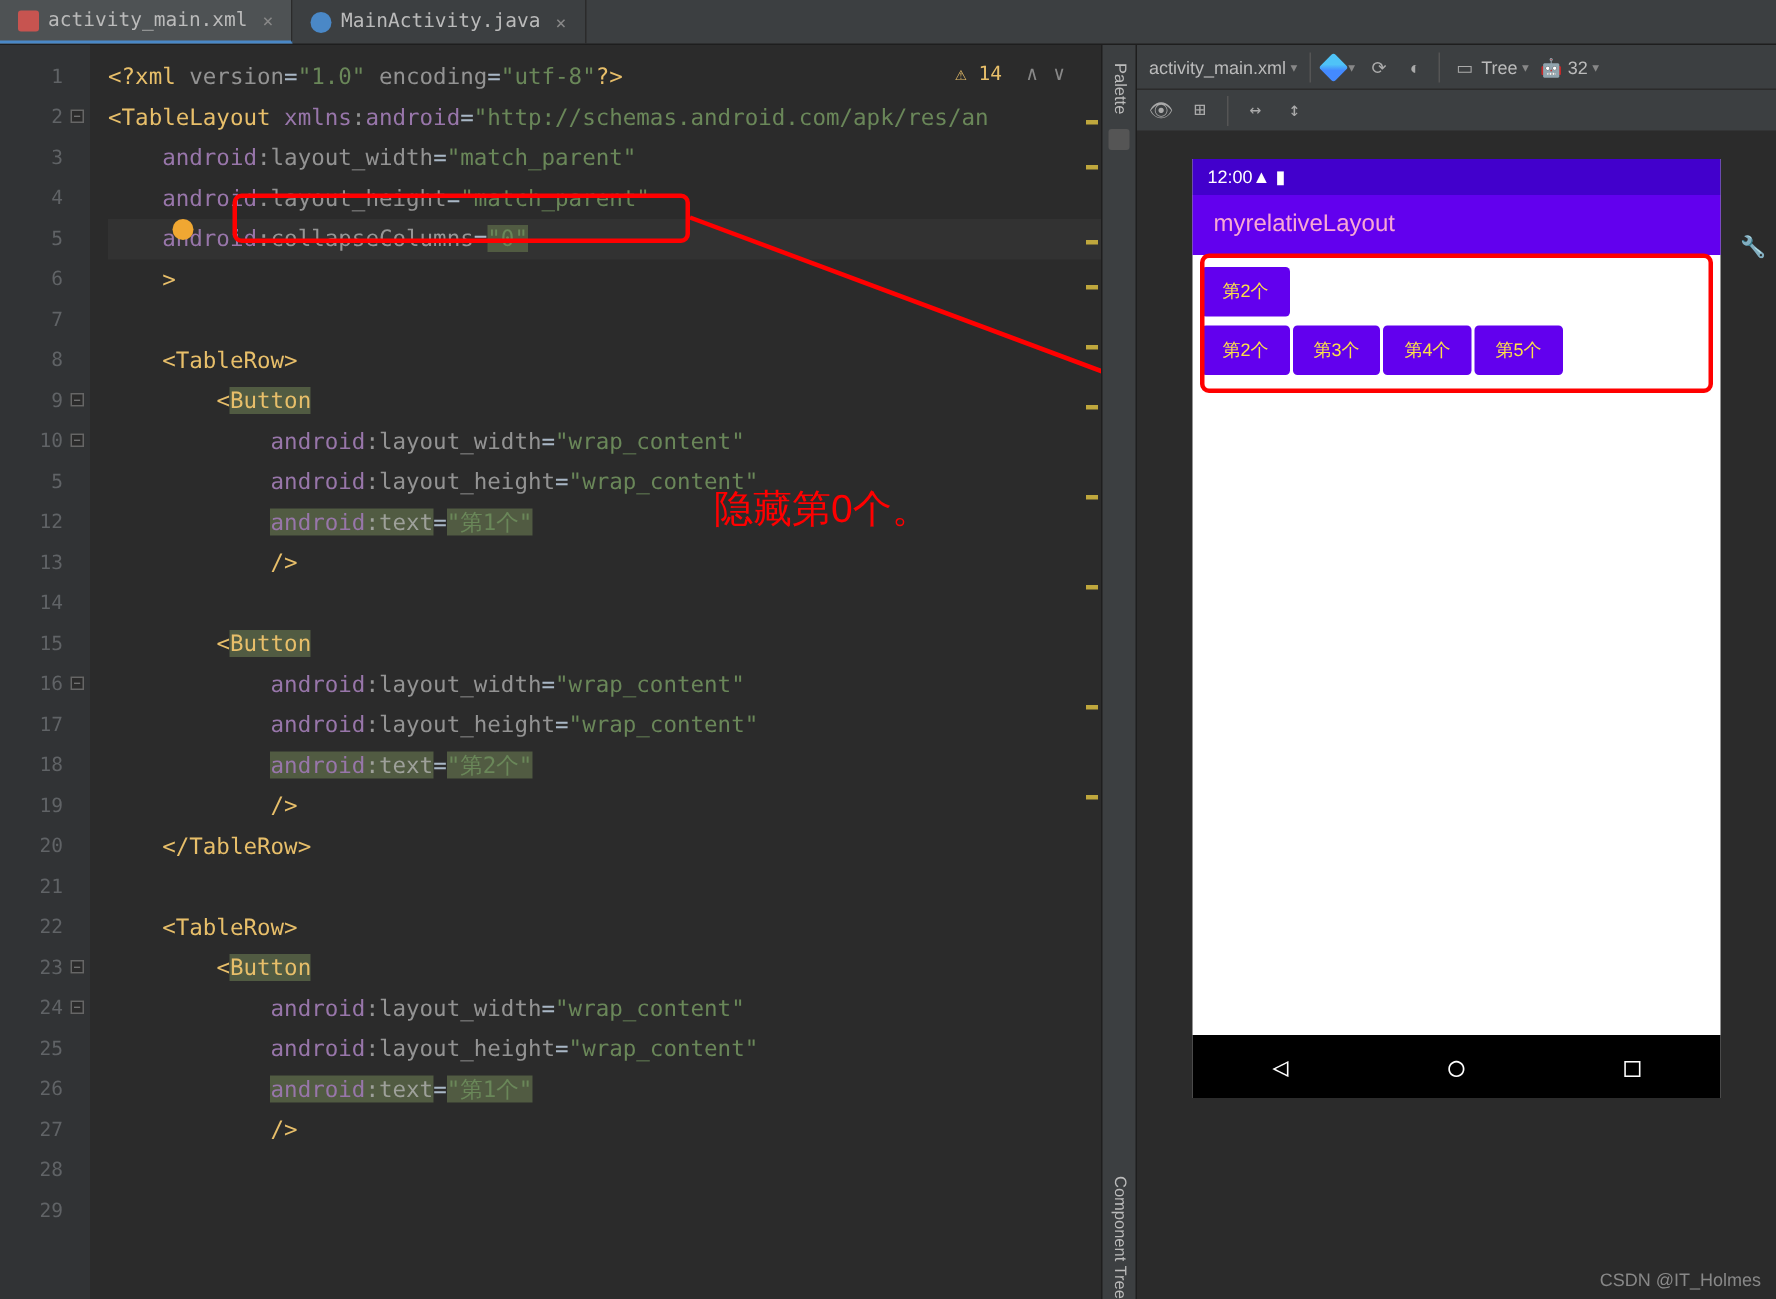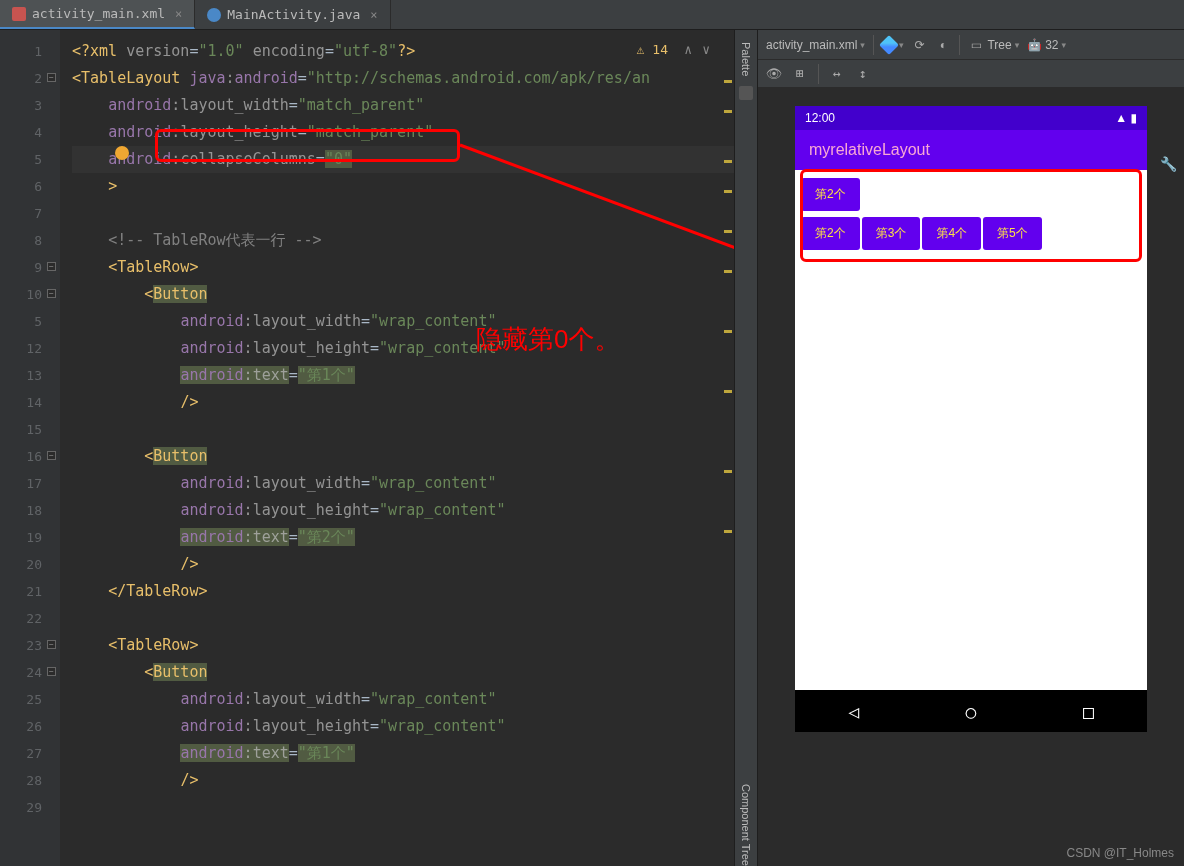--- a/index.html
+++ b/index.html
@@ -212,21 +212,20 @@
   height: 626px;
   background: #fff;
   position: relative;
   margin: 0 auto;
 }
 .status-bar {
   height: 24px;
   background: #4200cc;
   display: flex;
   align-items: center;
-  justify-content: space-between;
   padding: 0 10px;
   color: #fff;
   font-size: 12px;
   font-family: sans-serif;
 }
 .app-bar {
   height: 40px;
   background: #6200ee;
   display: flex;
   align-items: center;
@@ -352,27 +351,26 @@
       <div class="gutter-line"><span>28</span></div>
       <div class="gutter-line"><span>29</span></div>
     </div>
 
     <div class="code-area">
       <span class="warn-badge"><span>⚠</span> <span>14</span></span>
       <span class="nav-up">∧</span>
       <span class="nav-down">∨</span>
 
       <div class="code-line"><span class="pi">&lt;?xml</span> <span class="attr">version</span>=<span class="str">"1.0"</span> <span class="attr">encoding</span>=<span class="str">"utf-8"</span><span class="pi">?&gt;</span></div>
-      <div class="code-line"><span class="kw">&lt;<span>TableLayout</span></span> <span class="ns">java</span><span class="attr">:</span><span class="ns">android</span>=<span class="str">"http://schemas.android.com/apk/res/an</span></div>
+      <div class="code-line"><span class="kw">&lt;<span>TableLayout</span></span> <span class="ns">xmlns</span><span class="attr">:</span><span class="ns">android</span>=<span class="str">"http://schemas.android.com/apk/res/an</span></div>
       <div class="code-line">    <span class="ns">android</span><span class="attr">:</span><span class="attr">layout_width</span>=<span class="str">"match_parent"</span></div>
       <div class="code-line">    <span class="ns">android</span><span class="attr">:</span><span class="attr">layout_height</span>=<span class="str">"match_parent"</span></div>
       <div class="code-line cursor-line">    <span class="ns">android</span><span class="attr">:</span><span class="attr">collapseColumns</span>=<span class="str hl-attr">"0"</span></div>
       <div class="code-line">    <span class="kw">&gt;</span></div>
       <div class="code-line"></div>
-      <div class="code-line">    <span class="cmt">&lt;!-- TableRow代表一行 --&gt;</span></div>
       <div class="code-line">    <span class="kw">&lt;<span>TableRow</span>&gt;</span></div>
       <div class="code-line">        <span class="kw">&lt;<span class="hl-attr">Button</span></span></div>
       <div class="code-line">            <span class="ns">android</span><span class="attr">:</span><span class="attr">layout_width</span>=<span class="str">"wrap_content"</span></div>
       <div class="code-line">            <span class="ns">android</span><span class="attr">:</span><span class="attr">layout_height</span>=<span class="str">"wrap_content"</span></div>
       <div class="code-line">            <span class="hl-attr"><span class="ns">android</span><span class="attr">:</span><span class="attr">text</span></span>=<span class="str hl-attr">"第1个"</span></div>
       <div class="code-line">            <span class="kw">/&gt;</span></div>
       <div class="code-line"></div>
       <div class="code-line">        <span class="kw">&lt;<span class="hl-attr">Button</span></span></div>
       <div class="code-line">            <span class="ns">android</span><span class="attr">:</span><span class="attr">layout_width</span>=<span class="str">"wrap_content"</span></div>
       <div class="code-line">            <span class="ns">android</span><span class="attr">:</span><span class="attr">layout_height</span>=<span class="str">"wrap_content"</span></div>

